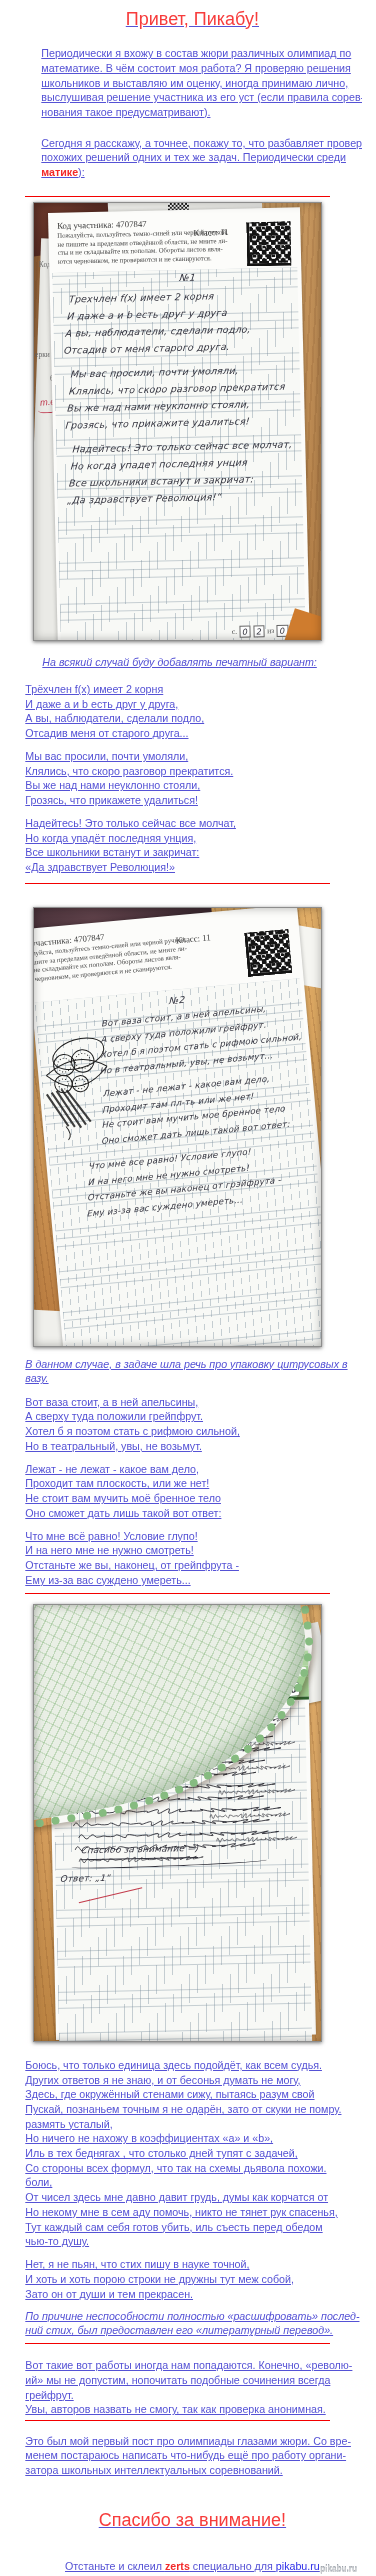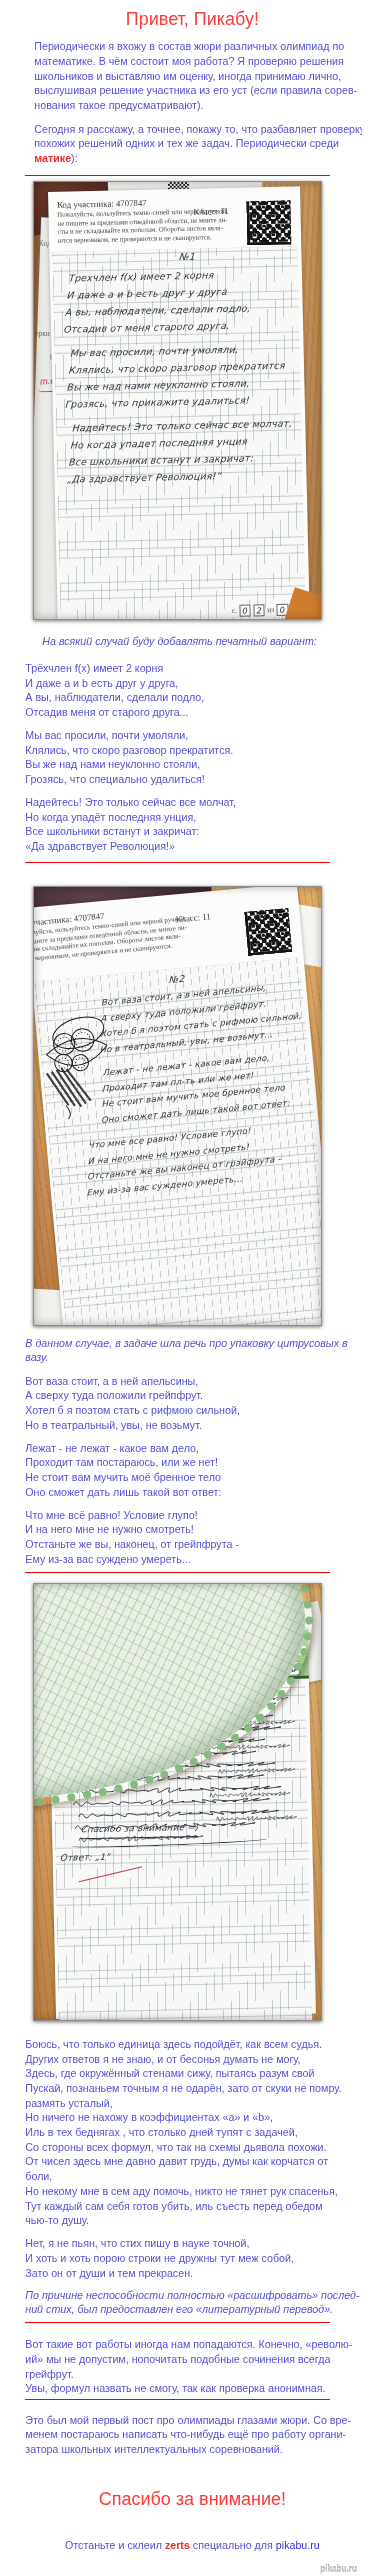--- a/index.html
+++ b/index.html
@@ -1,22 +1,22 @@
 <!DOCTYPE html>
 <html style="font-size:10px"><head>
 <meta charset="utf-8">
 <style>
   html,body{margin:0;padding:0;background:#fff;}
   .page{position:relative;width:348px;height:2576px;margin:0 auto;background:#fff;overflow:hidden;
-        font-family:"Liberation Sans","DejaVu Sans",sans-serif;color:#5552d5;}
+        font-family:"Liberation Sans","DejaVu Sans",sans-serif;color:#5552d5;text-decoration:underline;}
   .content{padding:7.5px 2.5px 0 11.3px;font-size:10.7px;line-height:14.7px;}
   .bigred{color:#f73c3c;font-weight:400;font-size:18px;line-height:22.6px;text-align:center;margin:0 0 3.8px 0;}
   .tline{white-space:nowrap;}
   .lines > div{white-space:nowrap;}
-  .para{margin:9px;}
+  .para{margin:16px;}
   .p2{margin-top:1.3px;}
   .red{color:#f32a2a;font-weight:bold;}
   .note{font-style:italic;}
   .note1{margin-top:14px;margin-left:17px;}
   .note2{margin-top:10px;}
   .note3{margin-top:7.5px;}
   .poem{margin-top:12.5px;}
   .poem2{margin-top:8.8px;}
   .poem3{margin-top:16.3px;}
   .stanza + .stanza{margin-top:8.2px;}
@@ -229,21 +229,21 @@
       <div class="stanza lines">
           <div>Трёхчлен f(x) имеет 2 корня</div>
           <div>И даже a и b есть друг у друга,</div>
           <div>А вы, наблюдатели, сделали подло,</div>
           <div>Отсадив меня от старого друга...</div>
         </div>
       <div class="stanza lines">
           <div>Мы вас просили, почти умоляли,</div>
           <div>Клялись, что скоро разговор прекратится.</div>
           <div>Вы же над нами неуклонно стояли,</div>
-          <div>Грозясь, что специально удалиться!</div>
+          <div>Грозясь, что прикажете удалиться!</div>
         </div>
       <div class="stanza lines">
           <div>Надейтесь! Это только сейчас все молчат,</div>
           <div>Но когда упадёт последняя унция,</div>
           <div>Все школьники встанут и закричат:</div>
           <div>«Да здравствует Революция!»</div>
         </div>
     </div>
 
     <hr class="reddiv d2">
@@ -311,21 +311,21 @@
 
     <div class="poem poem2">
       <div class="stanza lines">
           <div>Вот ваза стоит, а в ней апельсины,</div>
           <div>А сверху туда положили грейпфрут.</div>
           <div>Хотел б я поэтом стать с рифмою сильной,</div>
           <div>Но в театральный, увы, не возьмут.</div>
         </div>
       <div class="stanza lines">
           <div>Лежат - не лежат - какое вам дело,</div>
-          <div>Проходит там постараюсь, или же нет!</div>
+          <div>Проходит там плоскость, или же нет!</div>
           <div>Не стоит вам мучить моё бренное тело</div>
           <div>Оно сможет дать лишь такой вот ответ:</div>
         </div>
       <div class="stanza lines">
           <div>Что мне всё равно! Условие глупо!</div>
           <div>И на него мне не нужно смотреть!</div>
           <div>Отстаньте же вы, наконец, от грейпфрута -</div>
           <div>Ему из-за вас суждено умереть...</div>
         </div>
     </div>
@@ -445,22 +445,22 @@
     <div class="poem poem3">
       <div class="stanza lines">
           <div>Боюсь, что только единица здесь подойдёт, как всем судья.</div>
           <div>Других ответов я не знаю, и от бесонья думать не могу,</div>
           <div>Здесь, где окружённый стенами сижу, пытаясь разум свой</div>
           <div>Пускай, познаньем точным я не одарён, зато от скуки не помру.</div>
           <div>размять усталый,</div>
           <div>Но ничего не нахожу в коэффициентах «a» и «b»,</div>
           <div>Иль в тех беднягах , что столько дней тупят с задачей,</div>
           <div>Со стороны всех формул, что так на схемы дьявола похожи.</div>
+          <div>боли,</div>
           <div>От чисел здесь мне давно давит грудь, думы как корчатся от</div>
-          <div>боли,</div>
           <div>Но некому мне в сем аду помочь, никто не тянет рук спасенья,</div>
           <div>Тут каждый сам себя готов убить, иль съесть перед обедом</div>
           <div>чью-то душу.</div>
         </div>
       <div class="stanza lines">
           <div>Нет, я не пьян, что стих пишу в науке точной,</div>
           <div>И хоть и хоть порою строки не дружны тут меж собой,</div>
           <div>Зато он от души и тем прекрасен.</div>
         </div>
     </div>
@@ -469,21 +469,21 @@
         <div>По причине неспособности полностью «расшифровать» послед-</div>
         <div>ний стих, был предоставлен его «литературный перевод».</div>
       </div>
 
     <hr class="reddiv d4">
 
     <div class="outro lines">
         <div>Вот такие вот работы иногда нам попадаются. Конечно, «револю-</div>
         <div>ий» мы не допустим, нопочитать подобные сочинения всегда</div>
         <div>грейфрут.</div>
-        <div>Увы, формул назвать не смогу, так как проверка анонимная.</div>
+        <div>Увы, авторов назвать не смогу, так как проверка анонимная.</div>
       </div>
 
     <hr class="reddiv d5">
 
     <div class="outro lines">
         <div>Это был мой первый пост про олимпиады глазами жюри. Со вре-</div>
         <div>менем постараюсь написать что-нибудь ещё про работу органи-</div>
         <div>затора школьных интеллектуальных соревнований.</div>
       </div>
 

